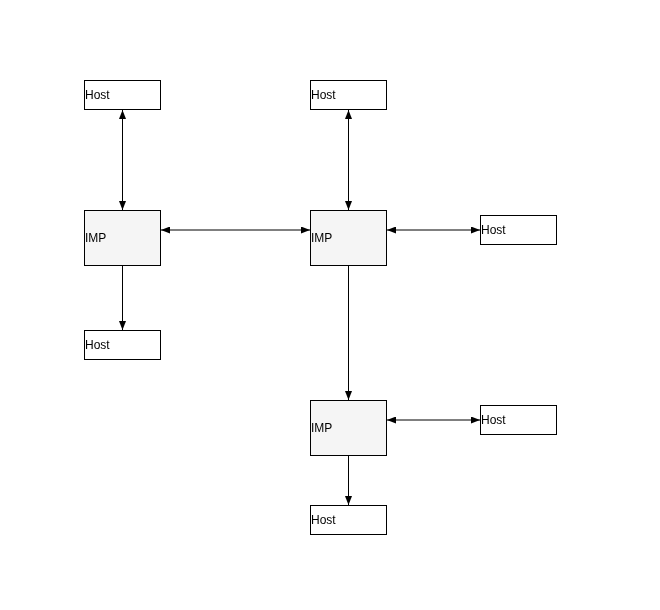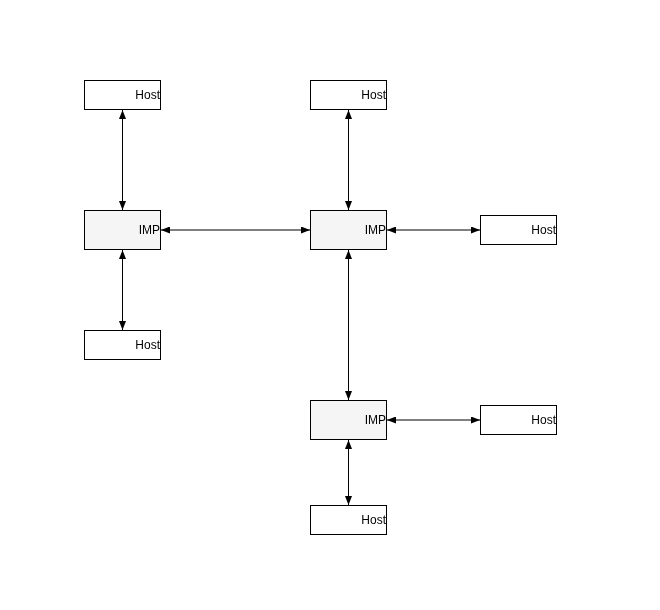--- a/index.html
+++ b/index.html
@@ -23,26 +23,26 @@
   }
   .edge-layer line{
     stroke:var(--arrow);
     stroke-width:1;
   }
   .arrow-head{fill:var(--arrow);}
   .node{
     position:absolute;
     box-sizing:border-box;
     border:1px solid var(--border);
-    display:flex;align-items:center;justify-content:flex-end;
+    display:flex;align-items:center;justify-content:flex-start;
     font-size:12px;color:var(--text);
     cursor:default;
   }
   .node.host{background:var(--host-fill);width:77px;height:30px;}
-  .node.imp{background:var(--imp-fill);width:77px;height:40px;}
+  .node.imp{background:var(--imp-fill);width:77px;height:56px;}
   .node .label{pointer-events:none;color:var(--text);}
 </style>
 </head>
 <body>
 
 <div class="canvas">
 
   <svg class="edge-layer" width="660" height="610" viewBox="0 0 660 610">
     <defs>
       <marker id="arr" markerWidth="9" markerHeight="7" refX="9" refY="3.5" orient="auto-start-reverse" markerUnits="userSpaceOnUse">

